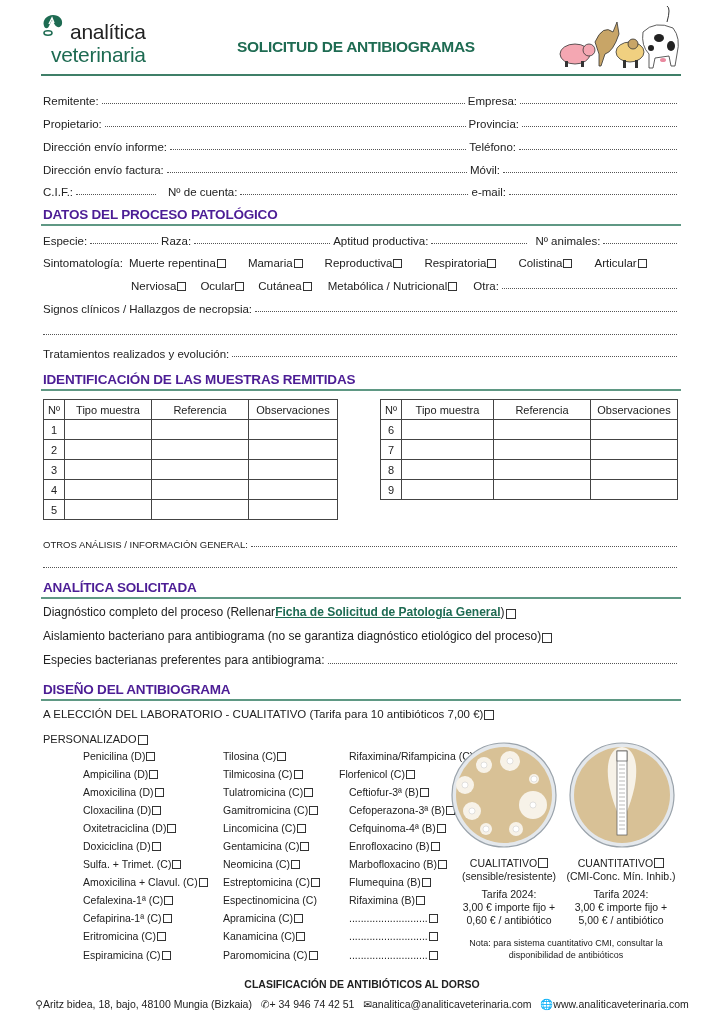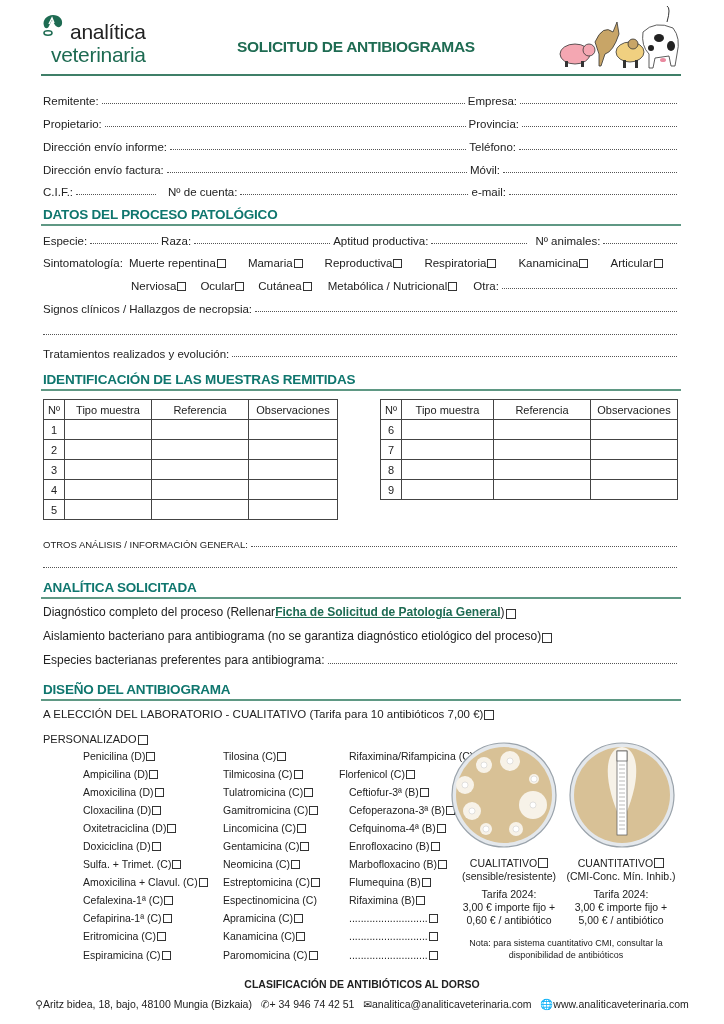--- a/index.html
+++ b/index.html
@@ -1,21 +1,21 @@
 <!DOCTYPE html>
 <html><head>
 <meta charset="utf-8">
 <style>
   * { box-sizing: border-box; margin: 0; padding: 0; }
   html, body { width: 724px; height: 1024px; background: #ffffff; overflow: hidden; }
   body { font-family: "Liberation Sans", sans-serif; color: #222; font-size: 11.5px; position: relative; }
   .abs { position: absolute; }
   .green { color: #1e6b52; text-decoration: underline; }
   .hdr-rule { position: absolute; left: 41px; width: 640px; height: 2px; background: #3f7f68; }
-  .sec-title { position: absolute; left: 43px; font-weight: bold; font-size: 13.5px; color: #0f766e; letter-spacing: -0.2px; }
+  .sec-title { position: absolute; left: 43px; font-weight: bold; font-size: 13.5px; color: #4c1d95; letter-spacing: -0.2px; }
   .sec-rule { position: absolute; left: 41px; width: 640px; height: 1.5px; background: #5f9884; }
   .row { position: absolute; left: 43px; width: 637px; height: 16px; display: flex; align-items: flex-end; white-space: nowrap; font-size: 11.5px; }
   .dots { flex: 1; border-bottom: 1px dotted #555; margin: 0 3px 3px 3px; height: 1px; }
   .dots.fixed { flex: none; }
   .cb { display: inline-block; width: 9px; height: 9px; border: 1px solid #333; margin-left: 1px; vertical-align: -1px; }
   .cb.lg { width: 10px; height: 10px; }
   table.samples { position: absolute; border-collapse: collapse; font-size: 11px; }
   table.samples td, table.samples th { border: 1px solid #444; height: 20px; font-weight: normal; text-align: center; }
   table.samples { border: 1.5px solid #444; }
   .ab { position: absolute; font-size: 10.5px; white-space: nowrap; padding-left: 40px; }
@@ -106,21 +106,21 @@
   <span>Nº animales:</span>
   <span class="dots"></span>
 </div>
 
 <div class="row" style="top:253px;">
   <span style="margin-right:6px;">Sintomatología:</span>
   <span style="margin-right:22px;"><span>Muerte repentina</span><span class="cb"></span></span>
   <span style="margin-right:22px;"><span>Mamaria</span><span class="cb"></span></span>
   <span style="margin-right:22px;margin-top:43px;"><span>Reproductiva</span><span class="cb"></span></span>
   <span style="margin-right:22px;"><span>Respiratoria</span><span class="cb"></span></span>
-  <span style="margin-right:22px;"><span>Kanamicina</span><span class="cb"></span></span>
+  <span style="margin-right:22px;"><span>Colistina</span><span class="cb"></span></span>
   <span><span>Articular</span><span class="cb"></span></span>
 </div>
 <div class="row" style="top:276px;left:131px;width:549px;">
   <span style="margin-right:14px;"><span>Nerviosa</span><span class="cb"></span></span>
   <span style="margin-right:14px;"><span>Ocular</span><span class="cb"></span></span>
   <span style="margin-right:16px;"><span>Cutánea</span><span class="cb"></span></span>
   <span style="margin-right:16px;"><span>Metabólica / Nutricional</span><span class="cb"></span></span>
   <span>Otra:</span>
   <span class="dots"></span>
 </div>

